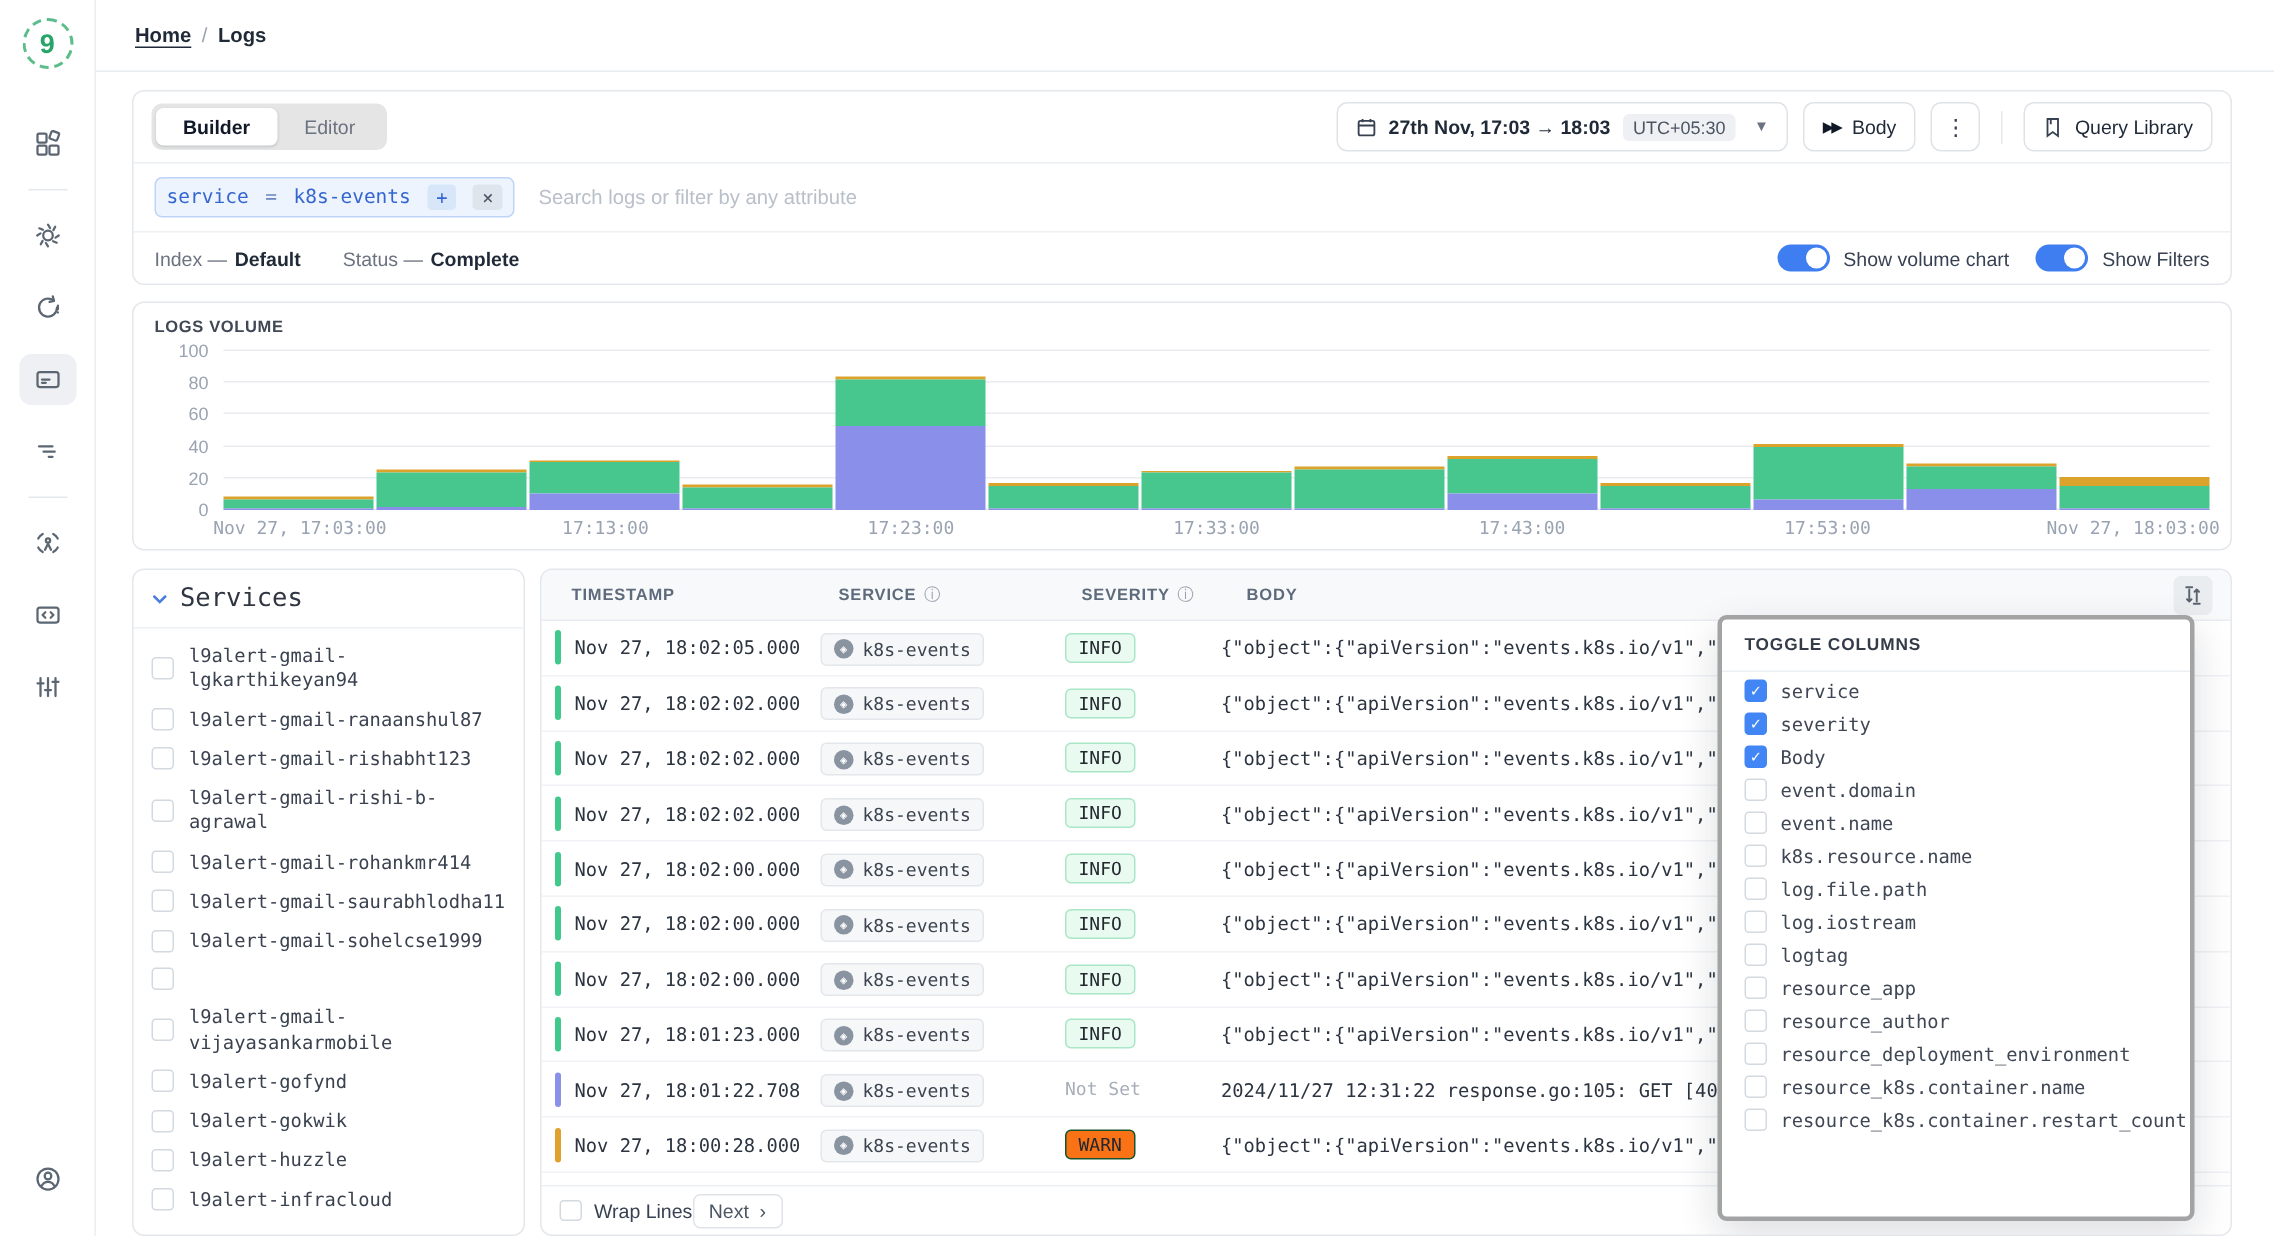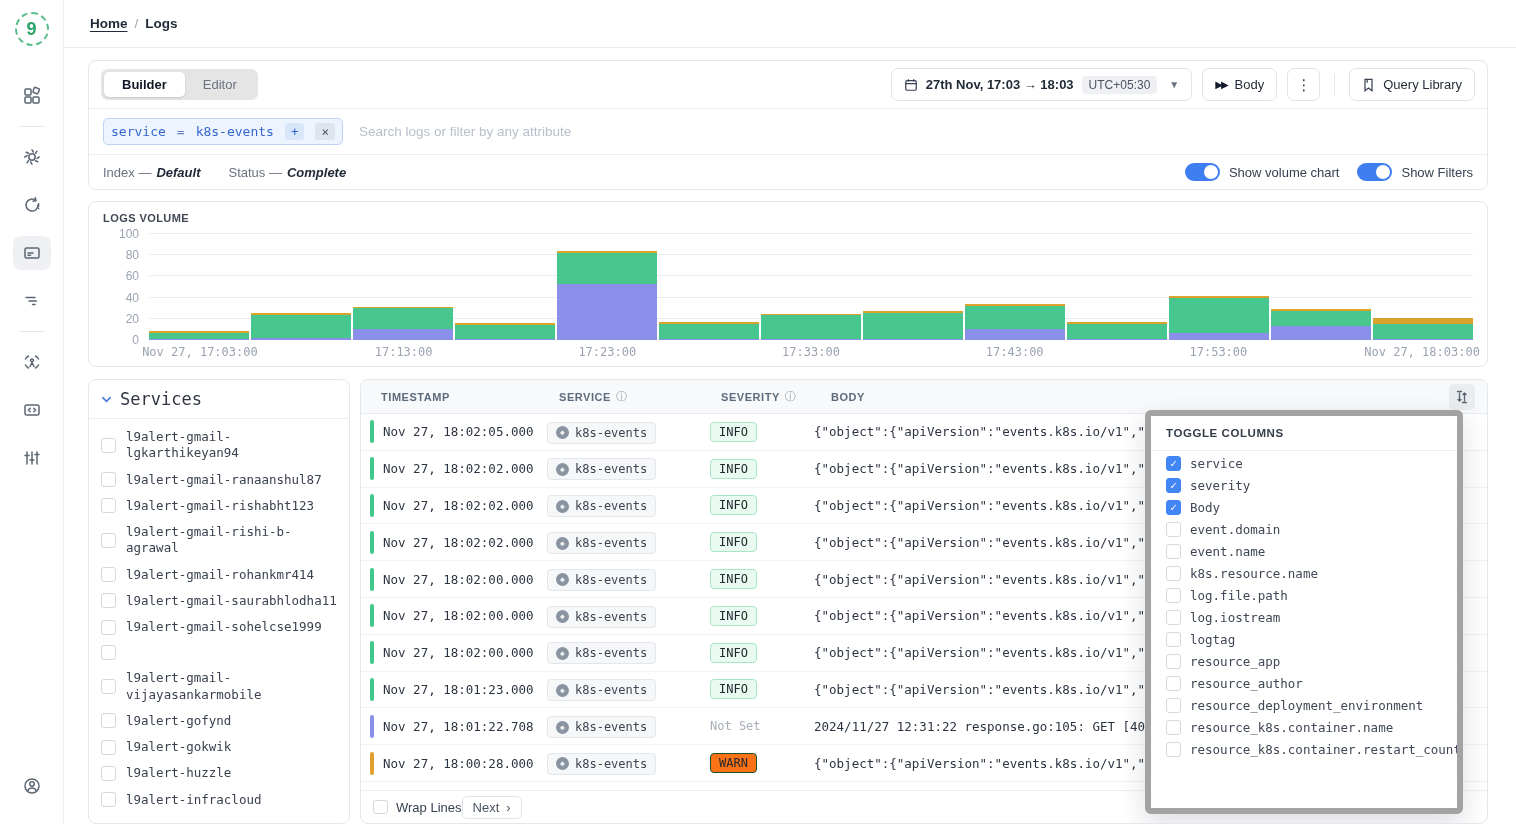--- a/index.html
+++ b/index.html
@@ -52,21 +52,21 @@
     background:#edf4fd; border-radius:5px; padding:4px 7px; font-size:13px; }
   .chip-key,.chip-val { color:#3566d0; }
   .chip-op { color:#6886bd; }
   .chip-btn { border-radius:3px; padding:1px 6px; font-size:12.5px; cursor:pointer; }
   .chip-add { background:#d8e6fa; color:#3566d0; }
   .chip-close { background:#dfe5ec; color:#4b5563; }
   .search-placeholder { color:#b9c0ca; font-size:13.5px; }
 
   .qc-row3 { display:flex; align-items:center; padding:8px 14px; font-size:13px; }
   .kv { margin-right:28px; color:#6b7280; }
-  .kv b { color:#1f2937; font-weight:600; margin-left:5px;font-style:italic; }
+  .kv b { color:#1f2937; font-weight:600; margin-left:5px; }
   .toggles { margin-left:auto; display:flex; align-items:center; gap:18px; }
   .toggle-wrap { display:flex; align-items:center; gap:9px; font-size:13px; color:#374151; }
   .switch { width:35px; height:18px; border-radius:10px; background:#3f7ef0; position:relative; cursor:pointer; }
   .switch::after { content:""; position:absolute; width:14px; height:14px; border-radius:50%;
     background:#fff; top:2px; right:2px; }
 
   
   .chart-card { border:1px solid #e4e7ec; border-radius:8px; margin-top:11px; padding:10px 14px 4px; }
   .chart-title { font-size:11px; font-weight:700; letter-spacing:.04em; color:#3f4854; }
   .chart-row { display:flex; margin-top:10px; }
@@ -125,21 +125,21 @@
     justify-content:flex-start; padding:0 12px; }
   .wrap-lines { display:flex; align-items:center; gap:8px; font-size:13px; color:#374151; cursor:pointer; }
   .wrap-lines .checkbox { width:14px; height:14px; }
   .pagination { display:flex; align-items:center; gap:8px; }
   .page-btn { display:inline-flex; align-items:center; gap:7px; border:1px solid #dfe3e8;
     border-radius:5px; background:#fff; padding:3px 10px; font-size:13px; color:#4b5563;
     cursor:pointer; font-family:inherit; }
 
   
   .dropdown { position:absolute; top:30px; right:24px; bottom:9px; width:318px; background:#fff;
-    border:6px solid #a3a3a3; border-radius:6px; box-shadow:0 10px 28px rgba(16,24,40,.14);
+    border:3px solid #a3a3a3; border-radius:6px; box-shadow:0 10px 28px rgba(16,24,40,.14);
     z-index:30; display:flex; flex-direction:column; overflow:hidden; }
   .dd-header { padding:11px 15px; font-size:11.5px; font-weight:700; letter-spacing:.05em;
     color:#333c48; border-bottom:1px solid #edf0f3; }
   .dd-search { margin:13px 15px 9px; position:relative; }
   .dd-search input { width:100%; height:31px; border:1px solid #d9dee5; border-radius:6px;
     padding:0 10px 0 30px; font-size:13px; color:#374151; outline:none; font-family:inherit; }
   .dd-search input::placeholder { color:#aab2bd; }
   .dd-search svg { position:absolute; left:9px; top:8px; }
   .dd-list { overflow:hidden; padding:1px 15px 8px; }
   .dd-item { display:flex; align-items:center; gap:9px; height:22px; font-size:12.5px; color:#3f4755; cursor:pointer; }

